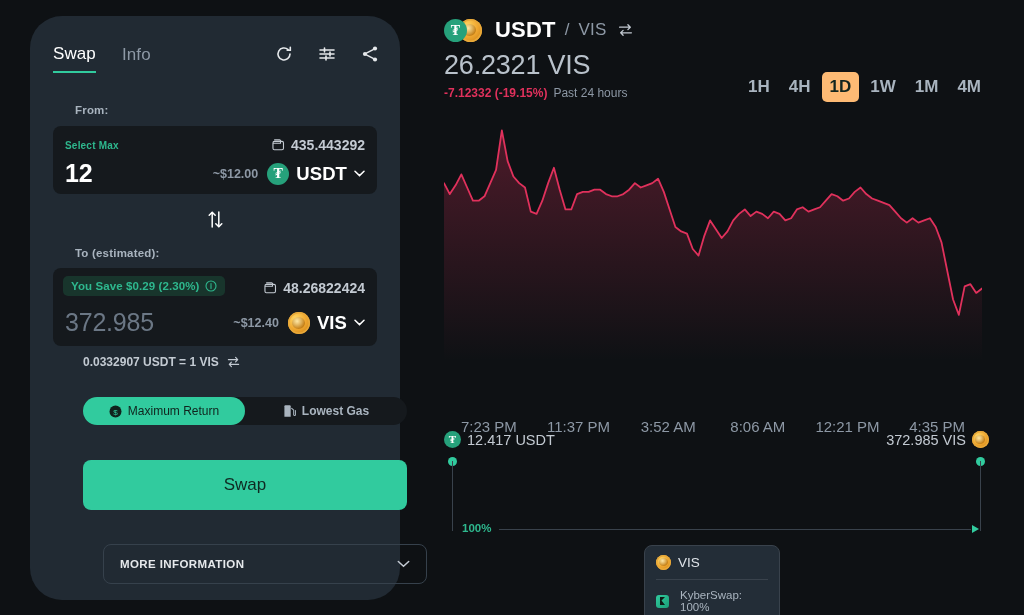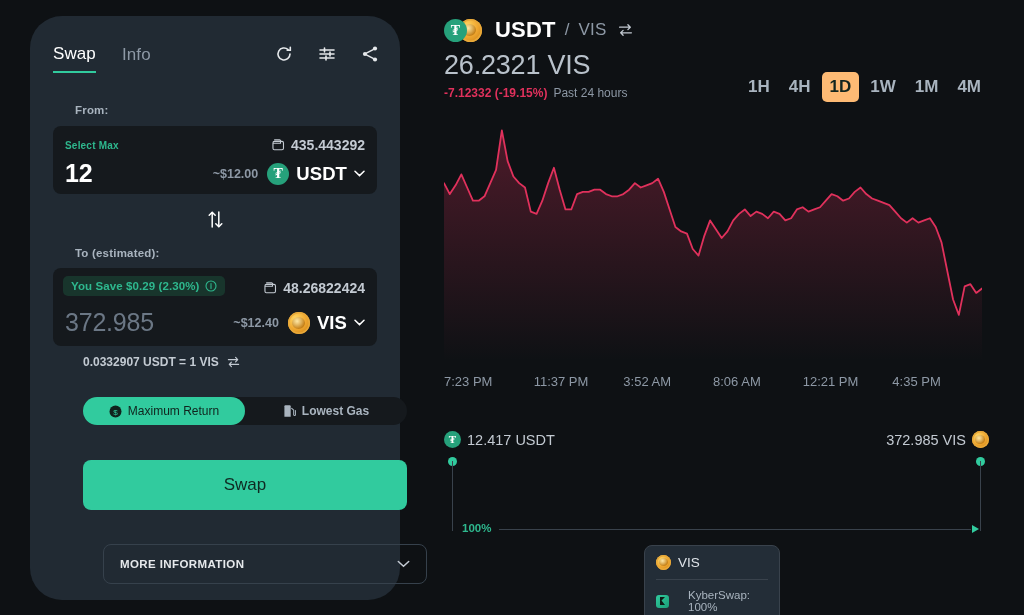--- a/index.html
+++ b/index.html
@@ -93,21 +93,21 @@
   .delta-row{ margin-top:5px; display:flex; align-items:baseline; gap:6px;}
   .delta{ font-size:12px; color:#e0315c; font-weight:700;}
   .delta-note{ font-size:12px; color:#8d98a5; }
 
   #range-tabs{ position:absolute; right:0; top:56px; display:flex; align-items:center; gap:3px; }
   .rg{ font-size:17px; color:#a9b4bf; padding:5px 8px; border-radius:5px; cursor:pointer; font-weight:700;}
   .rg.sel{ background:#fdba74; color:#11251f; }
 
   #price-chart{ position:absolute; left:0; top:110px; width:538px; height:235px; }
   #x-axis{ position:absolute; left:0; top:358px; width:538px; display:flex; }
-  .xt{ font-size:13px; color:#8d98a5; flex:1; text-align:left;}
+  .xt{ font-size:15px; color:#8d98a5; flex:1; text-align:center;margin-top:44px;}
 
   
   #trade-route{ position:absolute; left:444px; top:395px; width:545px; height:200px;}
   .tr-title{ font-size:16.5px; color:#dfe4e9; }
   .tr-ends{ position:absolute; left:0; right:0; top:36px; height:22px;}
   .tr-left{ position:absolute; left:0; display:flex; align-items:center; gap:6px;}
   .tr-right{ position:absolute; right:0; display:flex; align-items:center; gap:6px;}
   .tr-ends .coin{ width:17px; height:17px;}
   .tr-ends .coin.usdt .tether{ font-size:11px;}
   .tr-ends .coin.vis::after{ left:3px; top:4px; width:10px; height:9px;}
@@ -120,21 +120,21 @@
   .tr-pct{ position:absolute; top:65px; left:18px; font-size:11.5px; color:#2eb88e; font-weight:700;}
   .tr-arrow{ position:absolute; top:68px; width:0;height:0;
       border-left:7px solid #31cb9e; border-top:4.5px solid transparent; border-bottom:4.5px solid transparent;}
 
   #hop-card{ position:absolute; left:200px; top:88px; width:136px; background:#232d37;
       border:1px solid #39424c; border-radius:8px; padding:9px 11px 9px 11px; }
   .hop-top{ display:flex; align-items:center; gap:7px; padding-bottom:9px; border-bottom:1px solid #39424c;}
   .hop-top .coin{ width:15px; height:15px;}
   .hop-top .coin.vis::after{ left:3px; top:3px; width:9px; height:8px;}
   .hop-name{ font-size:13.5px; color:#dfe4e9;}
-  .hop-bot{ display:flex; align-items:center; gap:19px; padding-top:9px;}
+  .hop-bot{ display:flex; align-items:center; gap:11px; padding-top:9px;}
   .kyber{ width:13px; height:13px; border-radius:3px;
       background:linear-gradient(135deg,#31cb9e 0%,#1b9e78 100%); position:relative; flex:0 0 auto;}
   .kyber::after{ content:""; position:absolute; left:4px; top:2.5px; width:5px; height:8px;
       background:#0f1a16; clip-path:polygon(0 0,100% 0,30% 45%,100% 100%,0 100%); }
   .hop-src{ font-size:11.5px; color:#a9b4bf;}
 </style>
 </head>
 <body>
 
 <div id="swap-panel">

